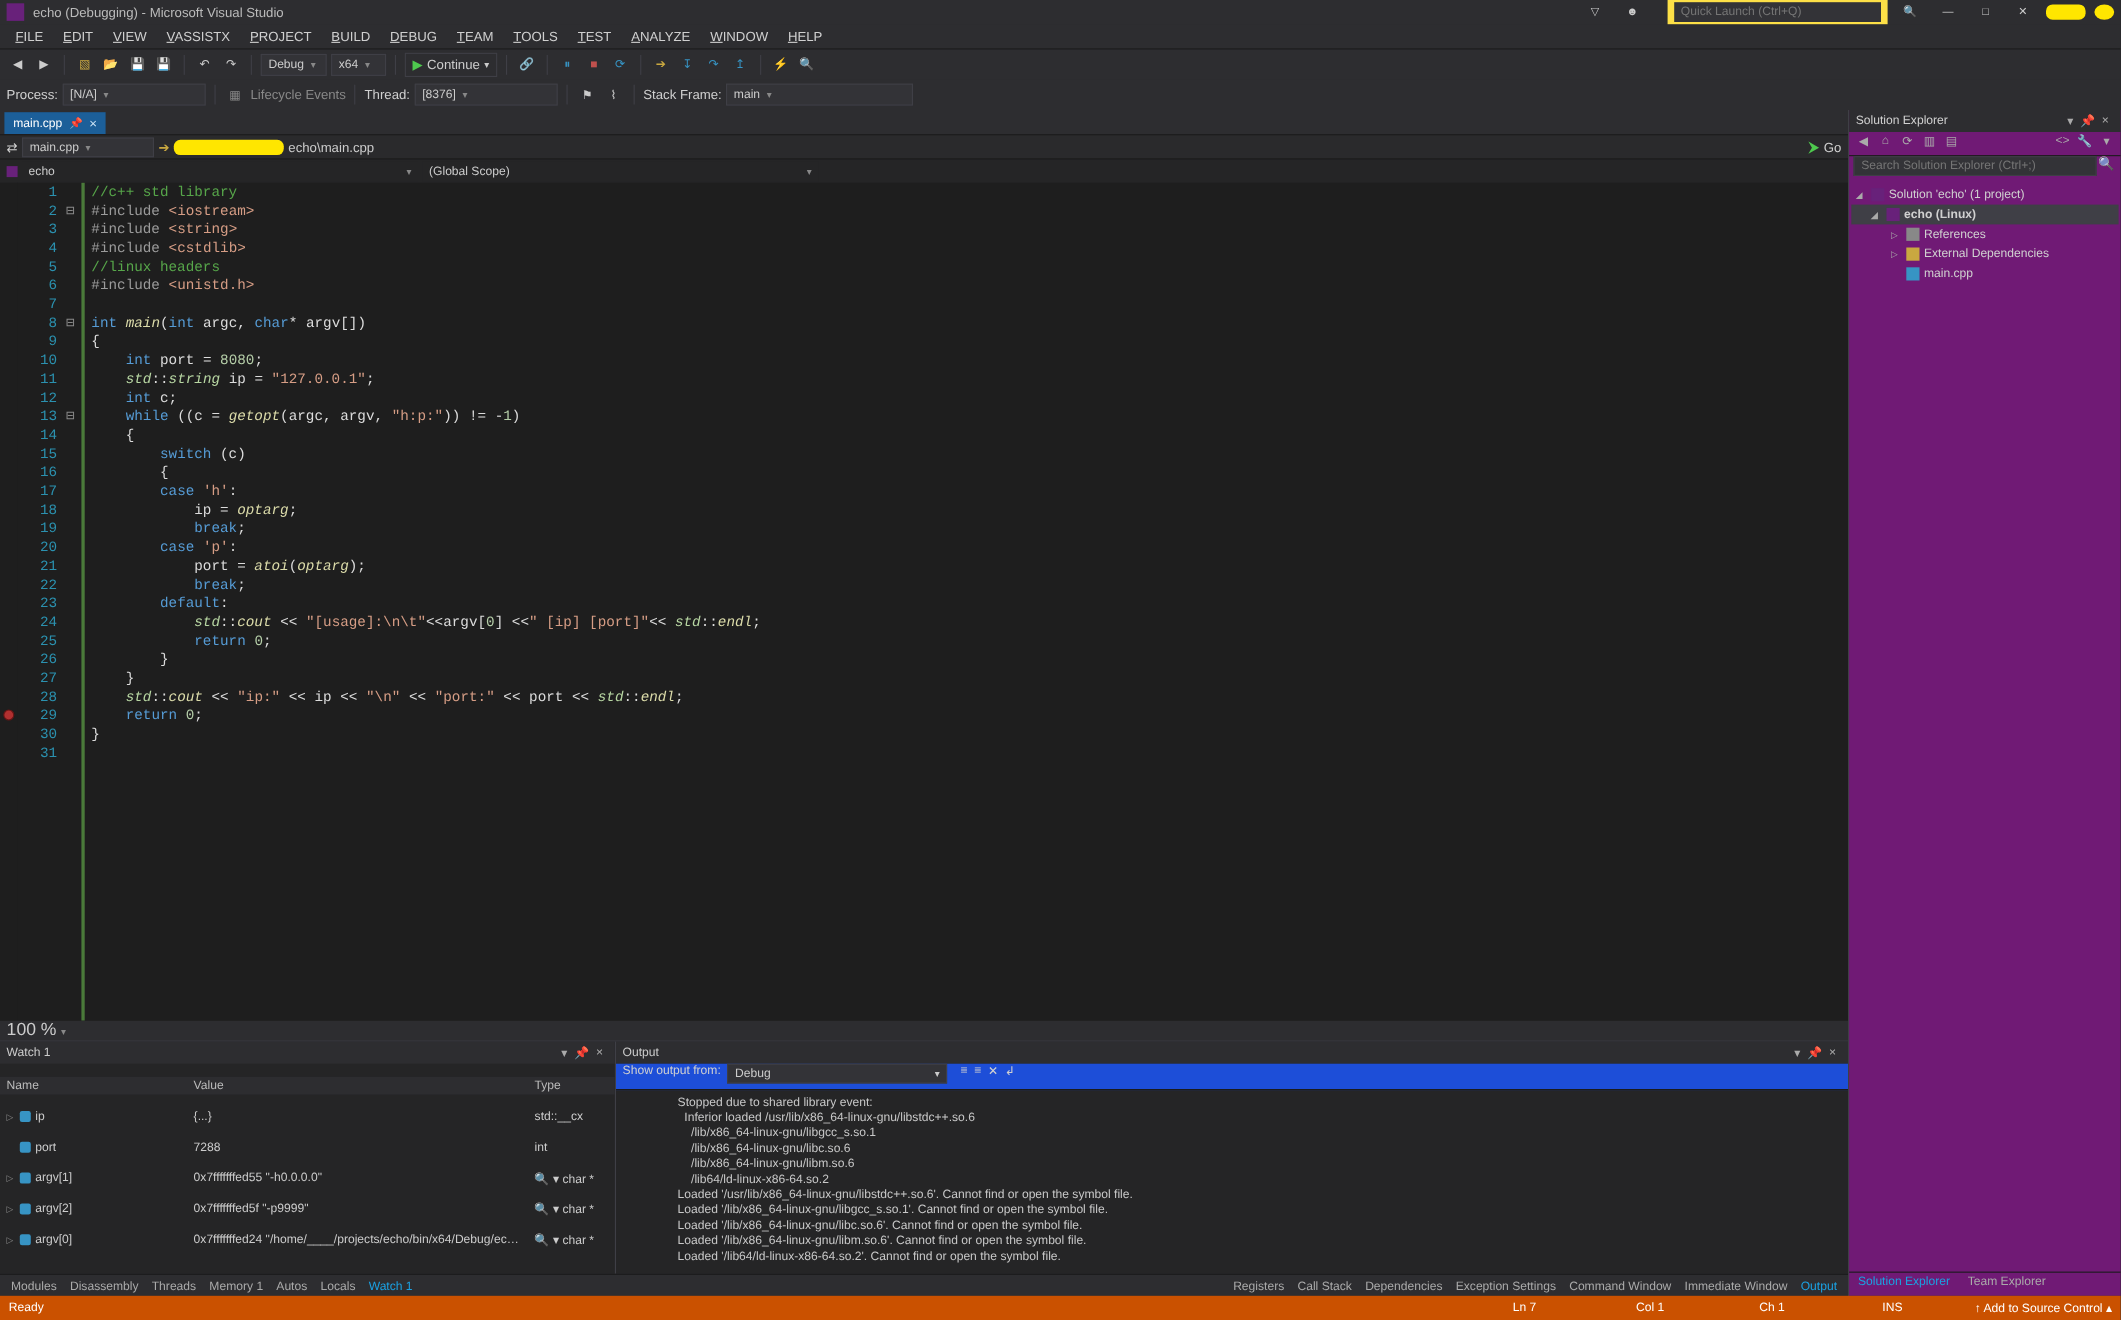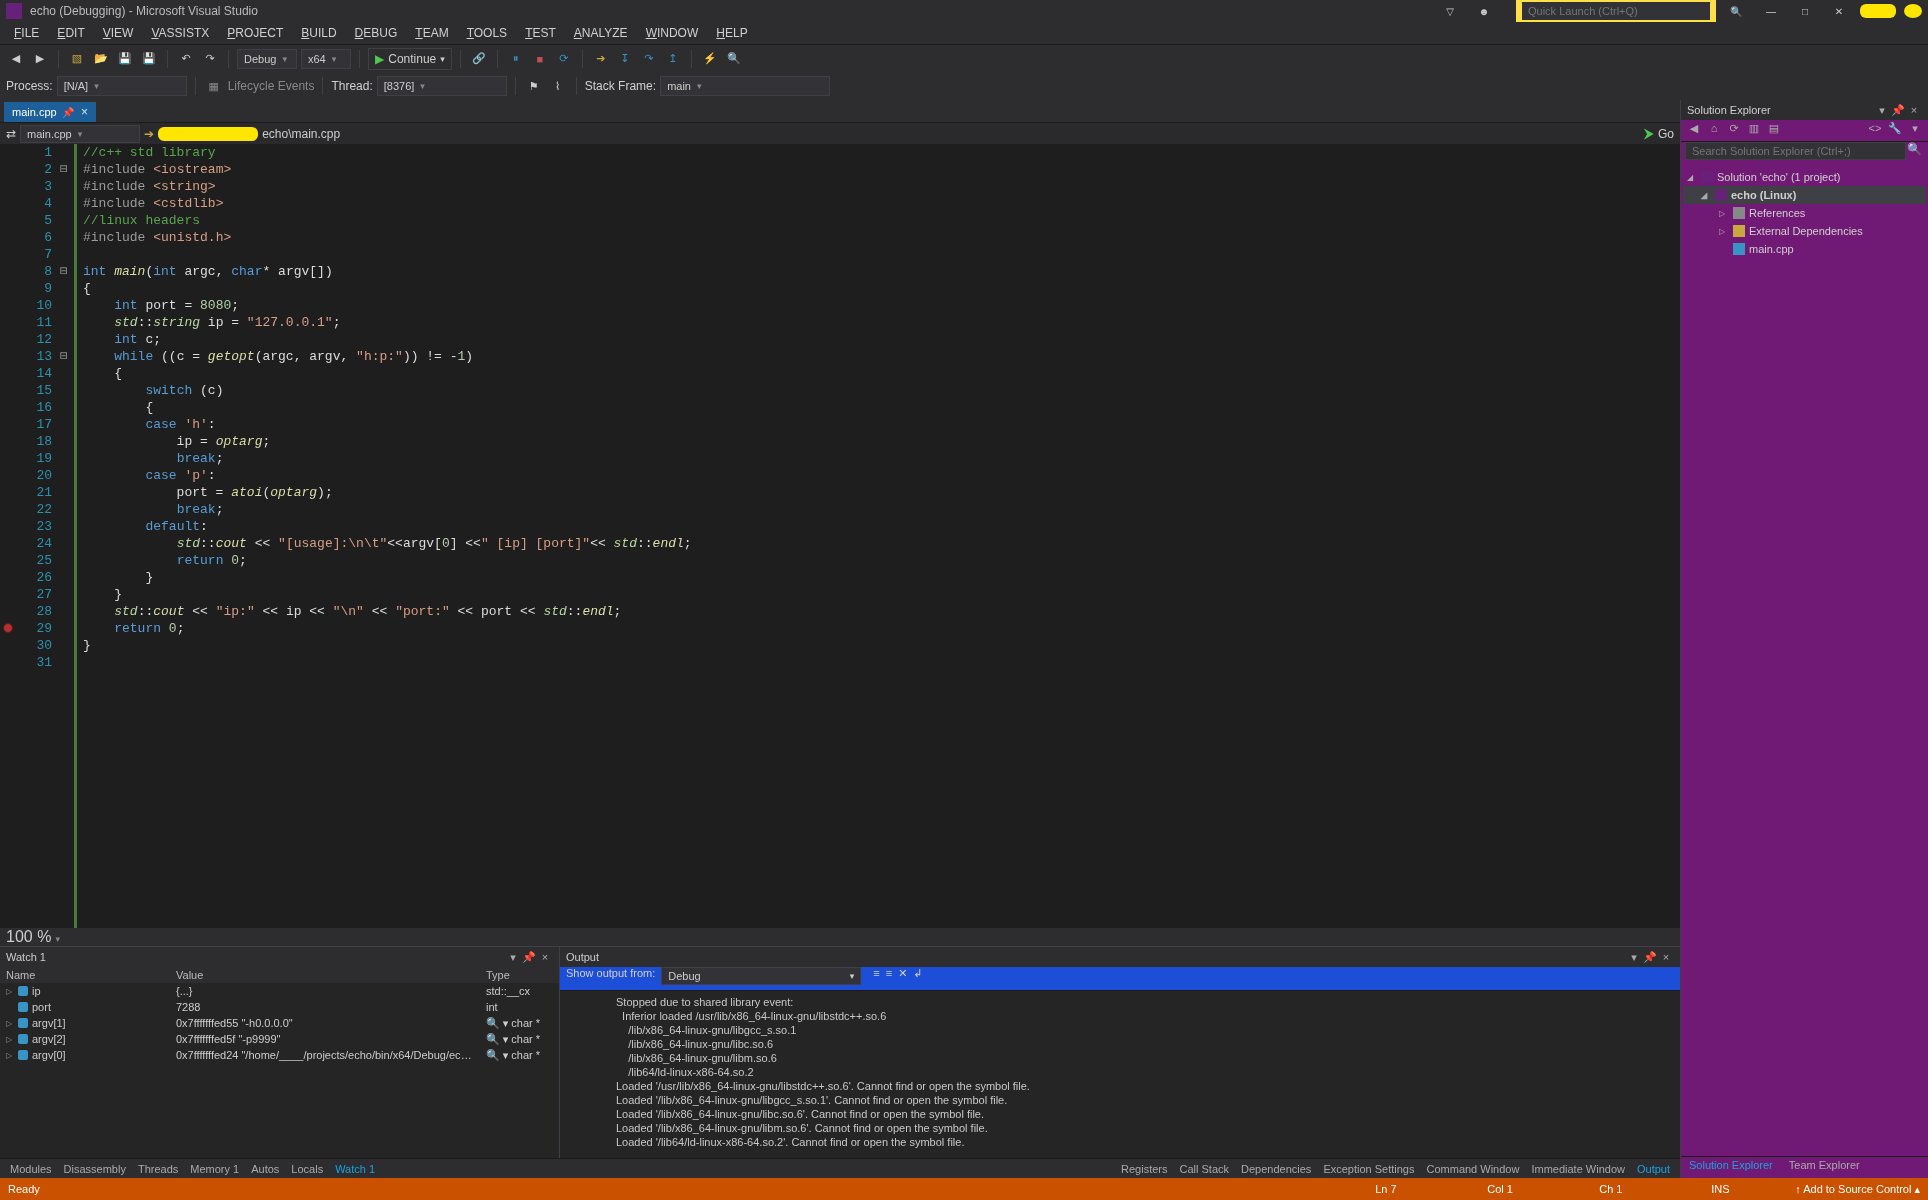--- a/index.html
+++ b/index.html
@@ -127,21 +127,21 @@
     padding: 0 6px; font-size: 11px; color: #ccc;
   }
   .pane-hdr .spacer { flex: 1; }
   .pane-hdr .ctl { width: 16px; text-align: center; color: #aaa; }
   .watch-grid {
     flex: 1; overflow: hidden; font-size: 11px;
   }
   .watch-head, .watch-row {
     display: grid;
     grid-template-columns: 170px 310px 70px auto;
-    height: 16px; align-items: center;
+    height: 16px; align-items: center; margin-top: 12px;
   }
   .watch-head { background: #2d2d30; color: #bbb; }
   .watch-head > div, .watch-row > div { padding: 0 6px; overflow: hidden; text-overflow: ellipsis; white-space: nowrap; }
   .watch-row { color: #ccc; }
   .watch-row .name { display: flex; gap: 4px; align-items: center; }
   .watch-row .tri { font-size: 8px; color: #888; width: 8px; display: inline-block; }
   .watch-row .ico { width: 10px; height: 10px; background: #3794c4; border-radius: 2px; }
   .output-toolbar {
     height: 24px; display: flex; gap: 6px; padding: 0 6px;
     background: #1d4ed8; border-bottom: 1px solid #1b1b1c; font-size: 11px;
@@ -289,20 +289,25 @@
 
     <div class="navbar">
       <div class="btn">⇄</div>
       <div class="dd" style="min-width:120px">main.cpp</div>
       <div class="btn" style="color:#c9a840">➔</div>
       <div class="highlight yellow-scribble"></div>
       <span style="color:#ccc">echo\main.cpp</span>
       <div class="spacer"></div>
       <span style="color:#4ec94e;font-size:14px">⮞</span>
       <span>Go</span>
+    </div>
+    <div class="scopebar">
+      <span style="width:10px;height:10px;background:#68217a;display:inline-block"></span>
+      <div class="dd">echo</div>
+      <div class="dd">(Global Scope)</div>
     </div>
 
     <div class="editor-wrap">
       <div class="editor">
         <div class="gutter-bp" id="g-bp">
             <div class="bp-line"></div>
             <div class="bp-line"></div>
             <div class="bp-line"></div>
             <div class="bp-line"></div>
             <div class="bp-line"></div>

